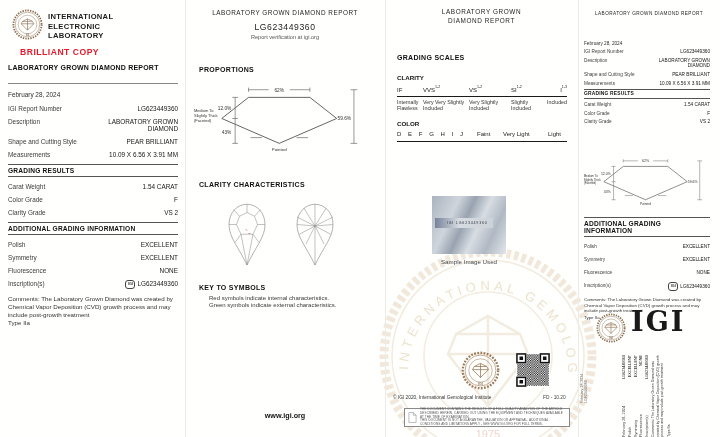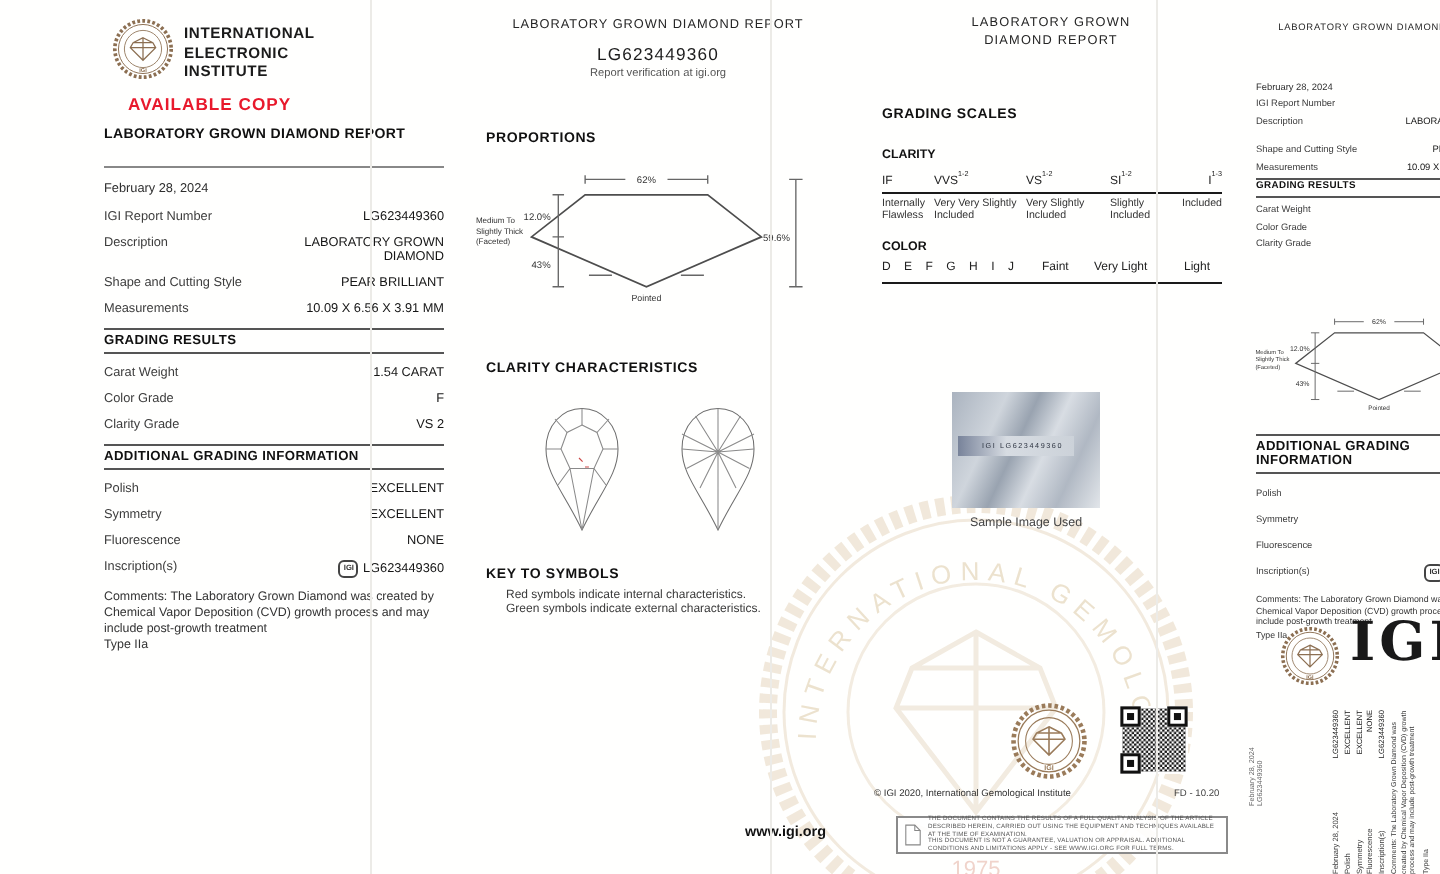--- a/index.html
+++ b/index.html
@@ -1,19 +1,19 @@
 <!DOCTYPE html>
 <html><head>
 <meta charset="utf-8">
 <style>
   html,body{margin:0;padding:0;background:#fff;}
   .page{position:relative;width:720px;height:437px;background:#fffffe;overflow:hidden;
         font-family:"Liberation Sans",sans-serif;color:#222;}
   .fold{position:absolute;top:0;bottom:0;width:1px;background:#ecebe7;z-index:3;}
-  .panel{position:absolute;top:0;height:432px;z-index:2;margin-left:44px;}
+  .panel{position:absolute;top:0;height:432px;z-index:2;}
   .p1{left:0;width:185px;}
   .p2{left:185px;width:200px;}
   .p3{left:385px;width:193px;}
   .p4{left:578px;width:142px;}
 
   
   .wm{position:absolute;left:374px;top:242px;width:228px;height:228px;z-index:1;opacity:.85;}
 
   
   .p1-logo{position:absolute;left:12px;top:9px;width:31px;height:31px;}
@@ -39,21 +39,21 @@
   .p2-verify{position:absolute;top:34px;left:0;right:0;text-align:center;font-size:5.6px;color:#555;}
   .h-sec{font-size:7px;font-weight:bold;letter-spacing:.3px;color:#111;}
   .p2-prop-h{position:absolute;left:14px;top:66px;}
   .prop-svg{position:absolute;left:8px;top:82px;width:182px;height:71px;}
   .p2-cc-h{position:absolute;left:14px;top:181px;}
   .pear{position:absolute;width:48px;height:78px;}
   .pear1{left:38px;top:196px;}
   .pear2{left:106px;top:196px;}
   .p2-key-h{position:absolute;left:14px;top:284px;}
   .p2-key{position:absolute;left:24px;top:295px;font-size:6px;line-height:7.2px;color:#3a3a3a;}
-  .p2-web{position:absolute;left:0;right:16px;top:411px;text-align:right;font-size:7.2px;font-weight:bold;color:#111;}
+  .p2-web{position:absolute;left:0;right:0;top:411px;text-align:center;font-size:7.2px;font-weight:bold;color:#111;}
 
   
   .p3-title{position:absolute;top:8px;left:0;right:0;text-align:center;font-size:6.4px;letter-spacing:.6px;
             line-height:8.6px;color:#262626;}
   .p3-gs-h{position:absolute;left:12px;top:54px;}
   .p3-cl-h{position:absolute;left:12px;top:74px;font-size:6.2px;font-weight:bold;color:#111;}
   .gr-row{position:absolute;left:12px;top:85px;width:170px;display:flex;font-size:6px;color:#222;}
   .gc sup{font-size:3.6px;vertical-align:4px;letter-spacing:0;}
   .c0{width:26px;}.c1{width:46px;}.c2{width:42px;}.c3{width:34px;}.c4{flex:1;text-align:right;}
   .rule{position:absolute;left:12px;width:170px;border-top:1.2px solid #1a1a1a;}
@@ -127,23 +127,23 @@
     <svg class="p1-logo" viewBox="0 0 44 44">
       <circle cx="22" cy="22" r="20" fill="none" stroke="#8c6f52" stroke-width="2.6" stroke-dasharray="2 1.6"></circle>
       <circle cx="22" cy="22" r="17.4" fill="none" stroke="#8c6f52" stroke-width=".7"></circle>
       <circle cx="22" cy="22" r="13.2" fill="none" stroke="#8c6f52" stroke-width=".6"></circle>
       <path d="M22,14 L29,17.5 L31,21 L22,30 L13,21 L15,17.5 Z M13,21 L31,21 M22,14 L22,30 M15,17.5 L29,17.5" fill="none" stroke="#8c6f52" stroke-width=".9"></path>
       <text x="22" y="38.6" text-anchor="middle" font-size="4" fill="#8c6f52" font-weight="bold">IGI</text>
     </svg>
     <div class="p1-org">
       <div>INTERNATIONAL</div>
       <div>ELECTRONIC</div>
-      <div>INSTITUTE</div>
-    </div>
-    <div class="p1-ec">AVAILABLE COPY</div>
+      <div>LABORATORY</div>
+    </div>
+    <div class="p1-ec">BRILLIANT COPY</div>
     <div class="p1-title">LABORATORY GROWN DIAMOND REPORT</div>
 
     <div class="p1-body">
       <div class="date">February 28, 2024</div>
       <div class="fr">
         <span class="l">IGI Report Number</span>
         <span class="v">LG623449360</span>
       </div>
       <div class="fr">
         <span class="l">Description</span>

